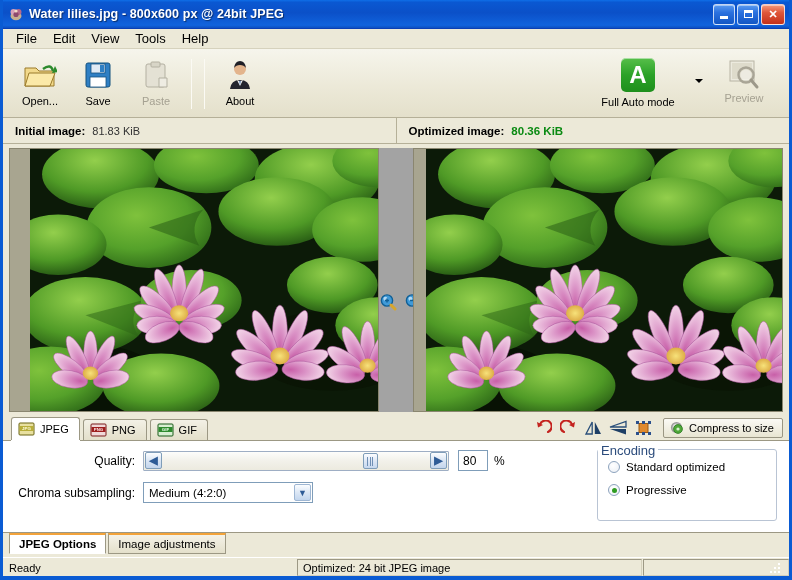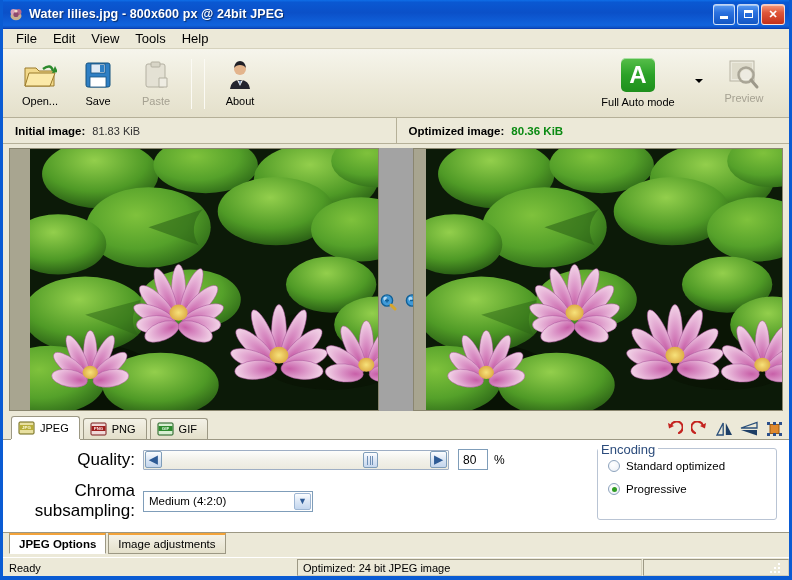--- a/index.html
+++ b/index.html
@@ -184,21 +184,21 @@
 
   
   .opts {
     flex: 0 0 92px;
     background: #fff;
     border-bottom: 1px solid #9c9884;
     position: relative;
     padding: 9px 10px 0 10px;
   }
   .row { display:flex; align-items:center; margin-bottom: 11px; }
-  .row-lbl { width: 130px; text-align: right; padding-right: 8px; font-size: 17px; }
+  .row-lbl { width: 130px; text-align: right; padding-right: 8px; font-size: 12px; }
   .slider {
     width: 306px; height: 20px; border: 1px solid #9eaec4;
     background: linear-gradient(180deg,#fdfdfb 0%,#f2f1ea 50%,#eceadf 100%);
     display: flex; align-items: center; position: relative; border-radius:1px;
   }
   .sl-arrow {
     width: 17px; height: 17px; margin: 0 1px;
     border: 1px solid #7f9db9; border-radius: 2px;
     background: linear-gradient(180deg,#fcfdff 0%,#dbe6f4 50%,#c3d5ed 100%);
     display:flex; align-items:center; justify-content:center;
@@ -712,20 +712,33 @@
             <g fill="#2a4f8c">
               <rect x="1" y="1" width="3" height="3"></rect>
                 <rect x="13" y="1" width="3" height="3"></rect>
               <rect x="1" y="12" width="3" height="3"></rect>
                 <rect x="13" y="12" width="3" height="3"></rect>
               <rect x="7" y="1" width="3" height="3"></rect>
                 <rect x="7" y="12" width="3" height="3"></rect>
             </g>
           </svg>
         </span>
+        <div class="compress-btn">
+          <span>
+            <svg width="15" height="15" viewBox="0 0 15 15">
+              <g fill="#9a9a9a">
+                <circle cx="7.5" cy="7.5" r="5.6"></circle>
+              </g>
+              <circle cx="7.5" cy="7.5" r="4" fill="#d8d8d8"></circle>
+              <circle cx="9" cy="9" r="4.4" fill="#4fa83a" stroke="#26761a" stroke-width=".8"></circle>
+              <circle cx="9" cy="9" r="1.6" fill="#d6f0cc"></circle>
+            </svg>
+          </span>
+          <span>Compress to size</span>
+        </div>
       </div>
     </div>
 
     <div class="opts">
       <div class="row">
         <span class="row-lbl">Quality:</span>
         <div class="slider">
           <span class="sl-arrow">◀</span>
           <span class="sl-track">
             <span class="sl-thumb" id="qthumb" style="left: calc(78% - 7px);">

